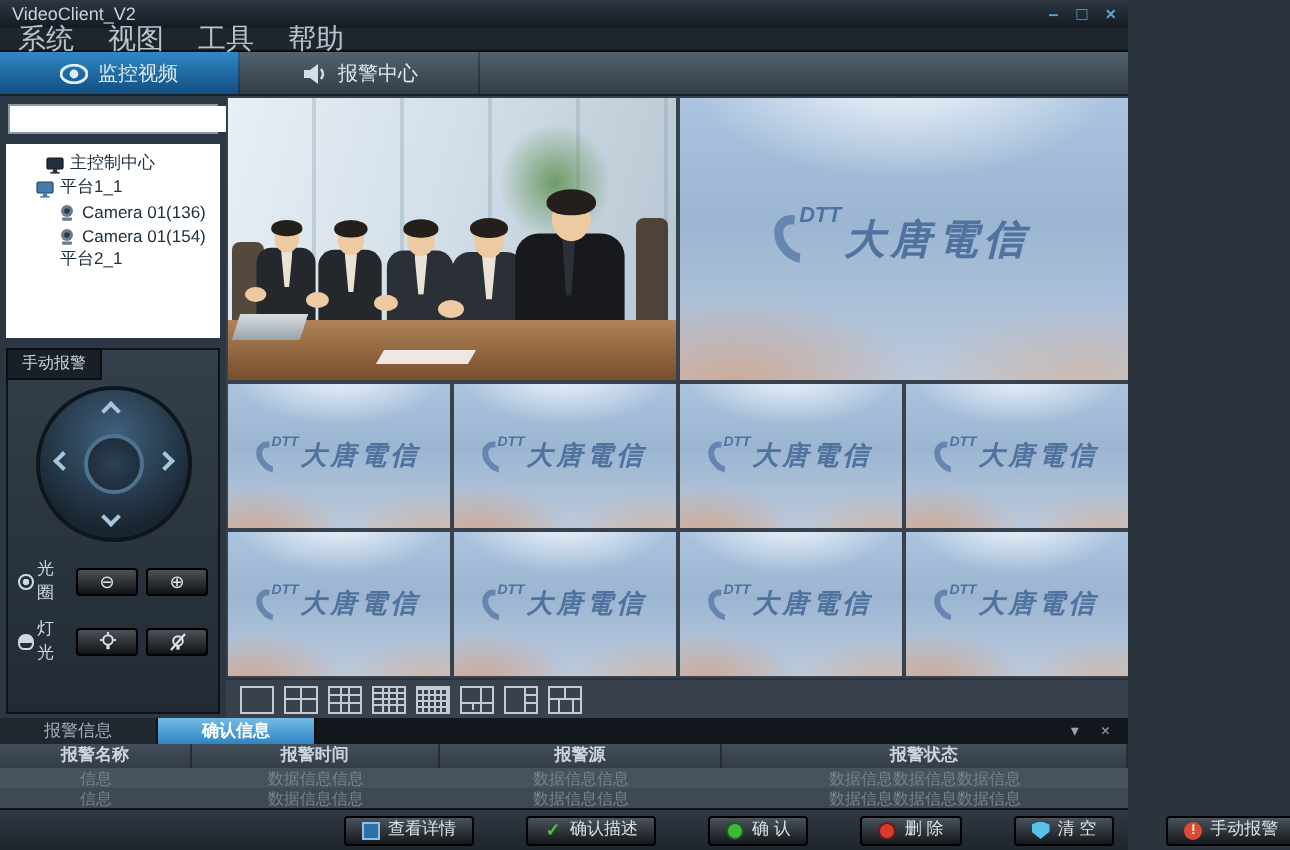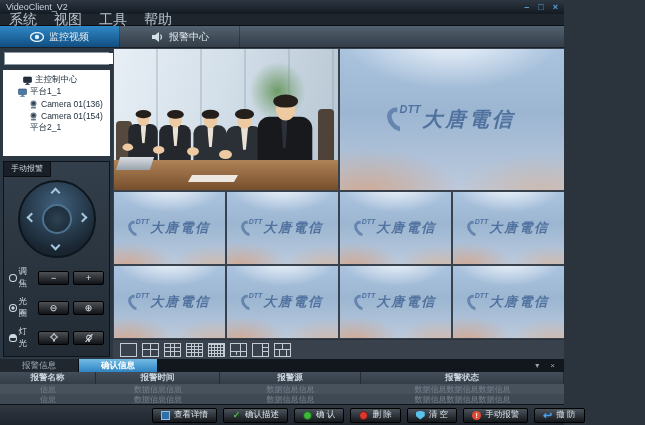--- a/index.html
+++ b/index.html
@@ -127,21 +127,21 @@
   .alarm-winbtn { font-size:8px; color:#98a3ad; }
   .alarm-head { display:flex; height:12px; background:linear-gradient(#434e5a,#333d47); }
   .ahcell { display:flex; align-items:center; justify-content:center; font-size:8.5px; font-weight:bold; color:#ccd5de; border-right:1px solid #252c34; }
   .arow { display:flex; height:10px; background:#47525d; }
   .arow.alt { background:#3e4954; }
   .acell { display:flex; align-items:center; justify-content:center; font-size:8px; color:#76828e; overflow:hidden; white-space:nowrap; }
   .cw0{ width:17%; } .cw1{ width:22%; } .cw2{ width:25%; } .cw3{ width:36%; }
 
   
   .bottombar { height:21px; background:linear-gradient(#303842,#1f252d); display:flex; align-items:center; gap:6px; padding-left:152px; flex:0 0 auto; border-top:1px solid #0e1216; }
-  .abtn { height:15px; display:flex; align-items:center; gap:4px; padding:0 8px; background:linear-gradient(#4a525b,#14181c); border:1px solid #000; border-radius:2px; color:#d9e0e6; font-size:8.5px; white-space:nowrap; }
+  .abtn { height:15px; display:flex; align-items:center; gap:4px; padding:0 8px; background:linear-gradient(#4a525b,#14181c); border:1px solid #000; border-radius:2px; color:#d9e0e6; font-size:8.5px; white-space:nowrap;margin-left:20px; }
   .bicon { display:inline-flex; align-items:center; justify-content:center; width:9px; height:9px; font-size:9px; line-height:9px; }
   .ic-detail { background:#2f70ab; border:1px solid #8fc0e6; }
   .ic-check { color:#49c43a; font-weight:bold; }
   .ic-green { background:#3db83a; border-radius:50%; border:1px solid #1c5c1b; }
   .ic-red { background:#d83a30; border-radius:50%; border:1px solid #6e1713; }
   .ic-clear { background:#59c2ea; clip-path:polygon(50% 0,100% 20%,100% 60%,50% 100%,0 60%,0 20%); }
   .ic-manual { background:#e04a33; border-radius:50%; color:#fff; font-size:7px; font-weight:bold; }
   .ic-arrow { color:#4aa0e8; font-weight:bold; font-size:11px; }
 </style>
 </head>
@@ -245,28 +245,20 @@
       <div class="ptz">
         <div class="ptz-header">手动报警</div>
         <div class="dpad">
           <span class="chev chev-up"></span>
           <span class="chev chev-down"></span>
           <span class="chev chev-left"></span>
           <span class="chev chev-right"></span>
           <span class="dpad-center"></span>
         </div>
 
-        <div class="ptz-row">
-          <span class="ptz-label">
-              <span class="rico"></span>
-              <span>调焦</span>
-            </span>
-          <span class="pbtn">−</span>
-          <span class="pbtn">+</span>
-        </div>
 
 
         <div class="ptz-row">
           <span class="ptz-label">
               <span class="rico sun"></span>
               <span>光圈</span>
             </span>
           <span class="pbtn">⊖</span>
           <span class="pbtn">⊕</span>
         </div>

